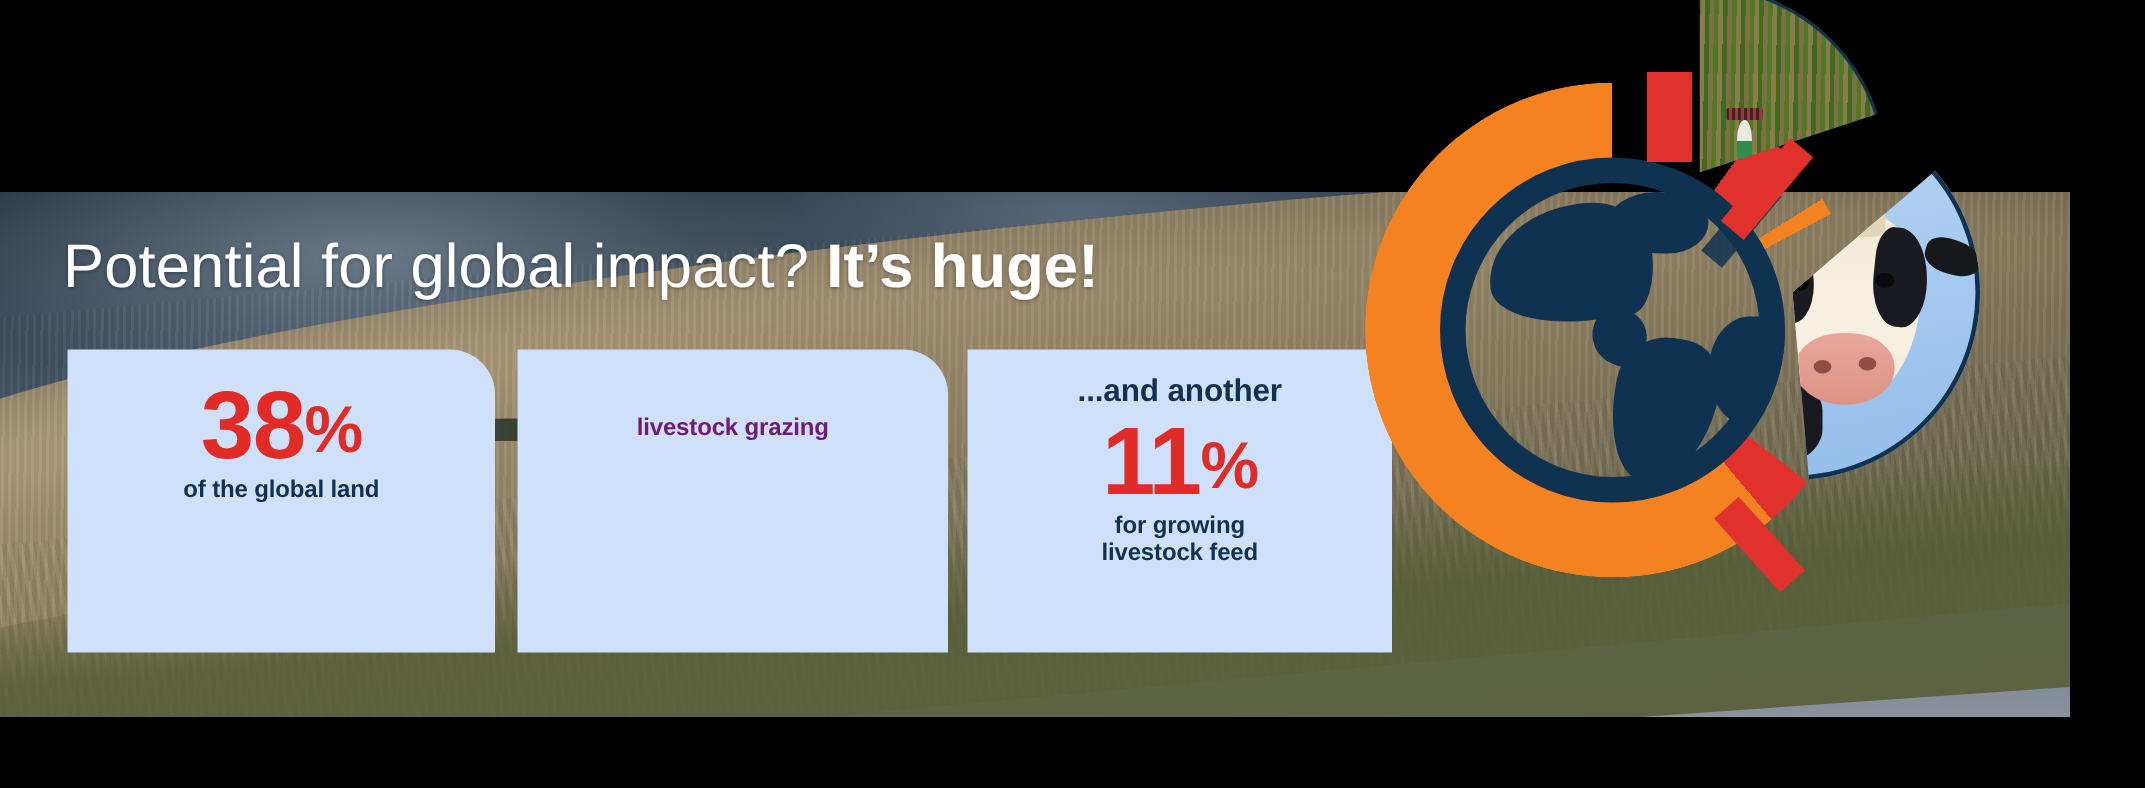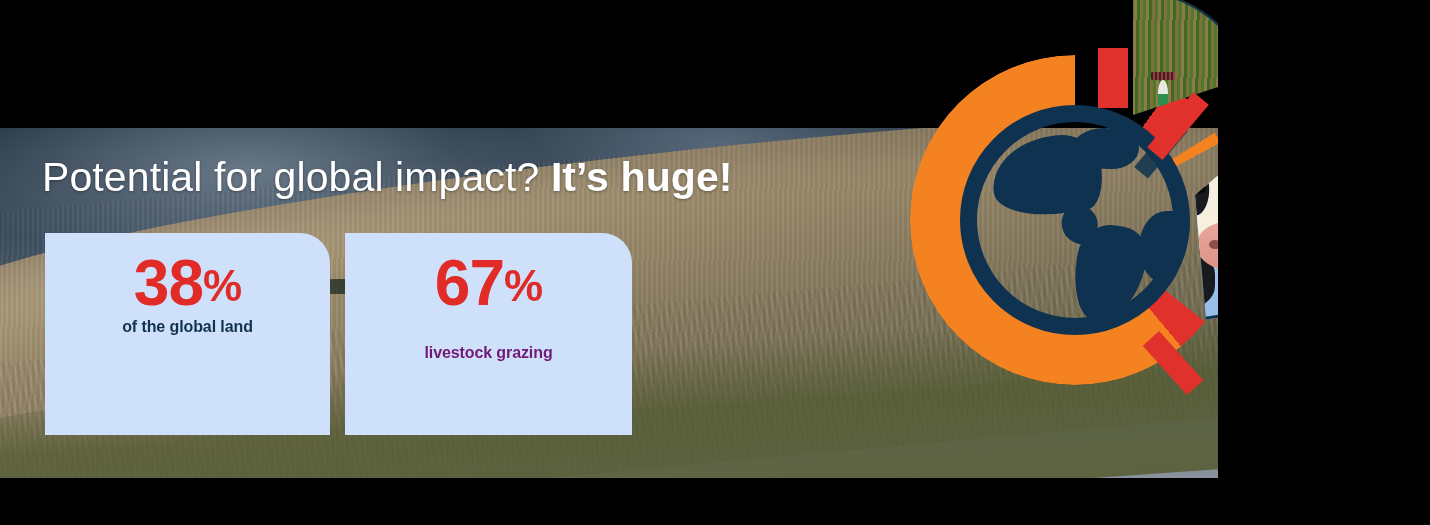--- a/index.html
+++ b/index.html
@@ -5,21 +5,21 @@
 <style>
   html,body{margin:0;padding:0;background:#000;}
   body{
     font-family:"Liberation Sans", sans-serif;
     -webkit-font-smoothing:antialiased;
   }
 
   
   #slide{
     position:relative;
-    width:1218px;
+    width:1430px;
     height:525px;
     background:#000000;
     overflow:hidden;
   }
 
   
   .photo-band{
     position:absolute;
     left:0;
     top:128px;
@@ -345,24 +345,29 @@
     <span class="light">Potential for global impact?</span>
     <span class="bold">It’s huge!</span>
   </div>
 
   <div class="card" id="card1">
     <div class="pct"><span>38</span><span class="sym">%</span></div>
     <div class="sub">of the global land</div>
   </div>
 
   <div class="card" id="card2">
-    <div class="pct"><span>67</span><span class="sym">%</span></div>
     <div class="sub orange">livestock grazing</div>
   </div>
 
+  <div class="card" id="card3">
+    <div class="cap">...and another</div>
+    <div class="pct"><span>11</span><span class="sym">%</span></div>
+    <div class="sub">for growing</div>
+    <div class="sub">livestock feed</div>
+  </div>
 
   <div class="graphic">
 
     <div class="ring-orange"></div>
     <div class="ring-red"></div>
 
     <div class="globe-land">
       <i class="land-na"></i>
       <i class="land-na2"></i>
       <i class="land-ca"></i>

